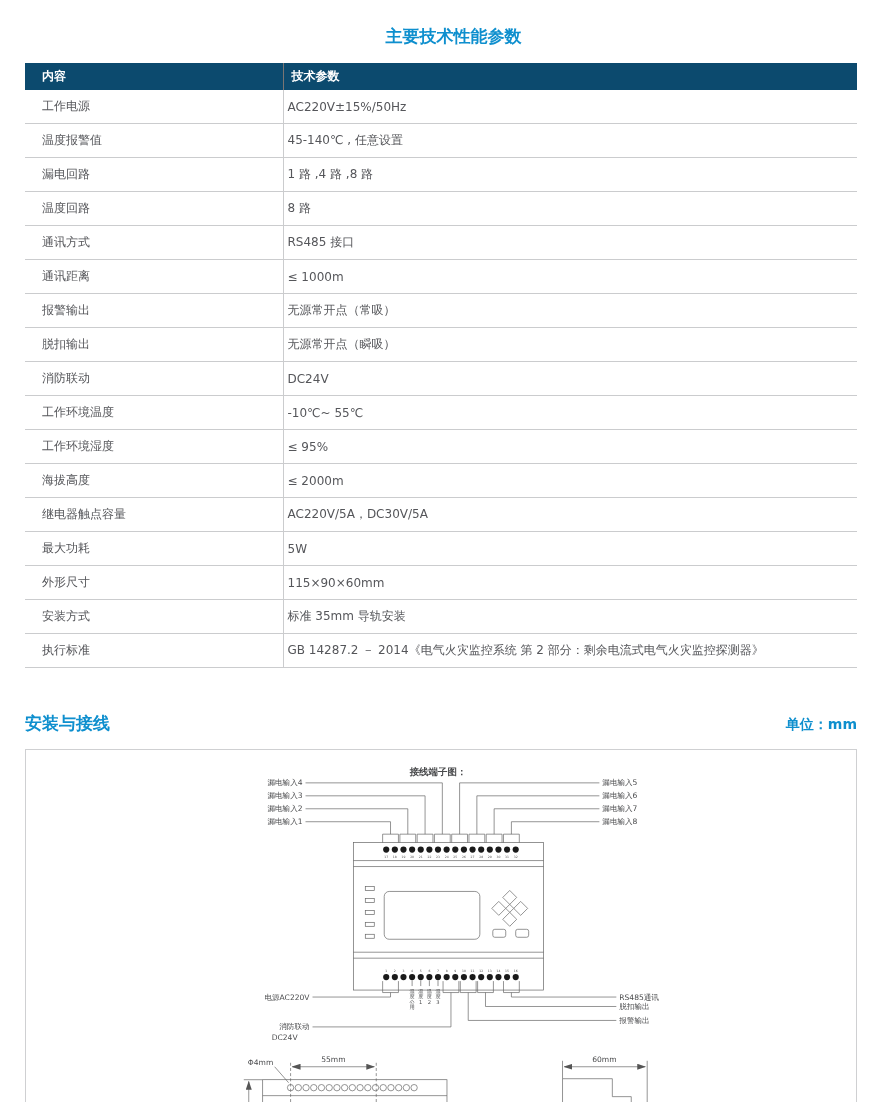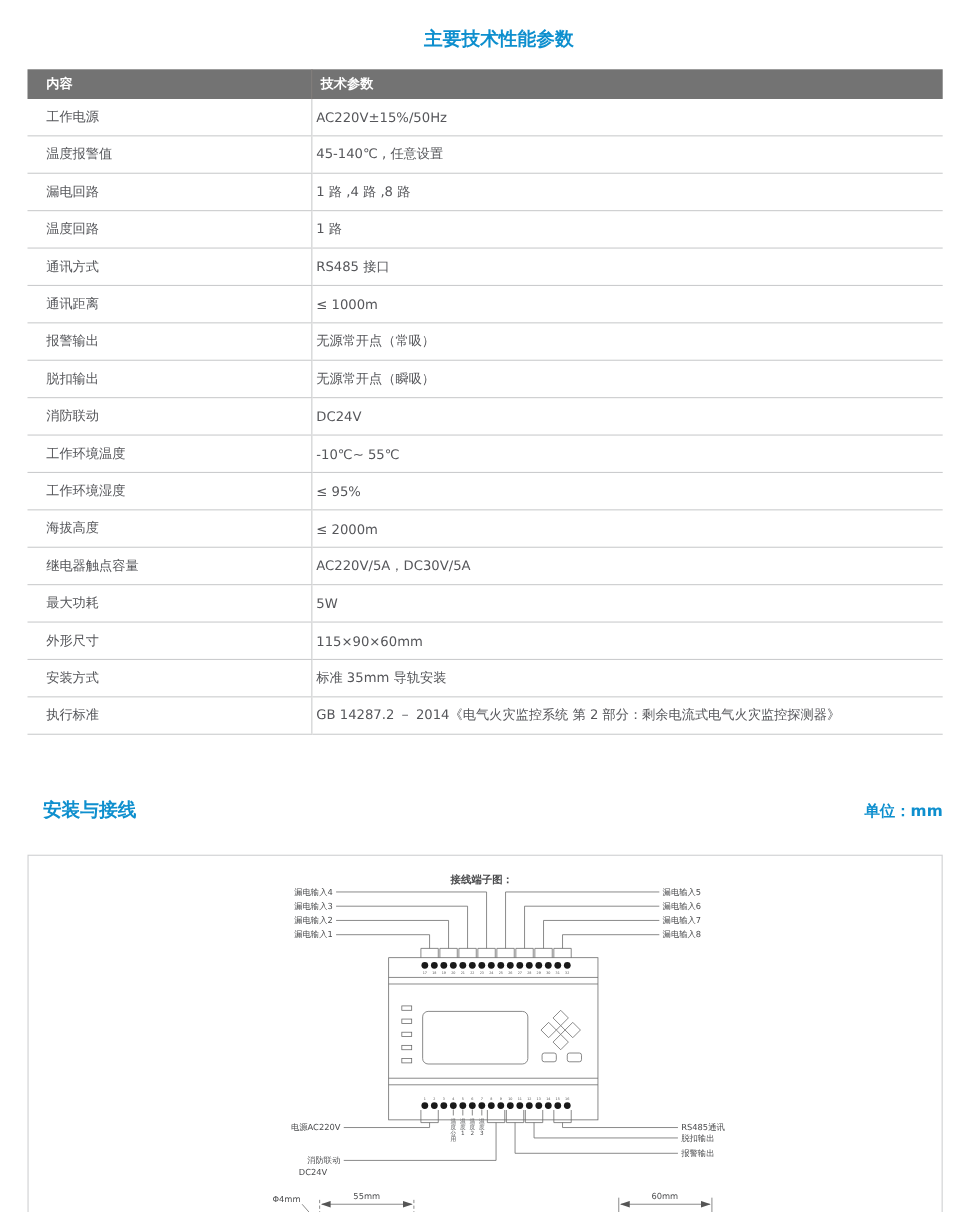--- a/index.html
+++ b/index.html
@@ -2,21 +2,21 @@
 <html><head>
 <meta charset="utf-8">
 <style>
   html,body{margin:0;padding:0;background:#fff;}
   body{width:882px;height:1102px;font-family:"DejaVu Sans","Liberation Sans",sans-serif;
        -webkit-font-smoothing:antialiased;color:#56575a;overflow:hidden;}
   .wrap{padding-top:25px;}
   .sec-title{color:#0e8fce;font-size:17px;font-weight:bold;margin:0 0 0 25px;line-height:23px;text-align:center;}
   
   table.spec{border-collapse:collapse;width:832px;margin:15px 0 0 25px;table-layout:fixed;}
-  table.spec th{background:#737373;color:#fff;font-size:12px;font-weight:bold;text-align:left;
+  table.spec th{background:#0c4a6e;color:#fff;font-size:12px;font-weight:bold;text-align:left;
       height:27px;padding:0 0 0 17px;}
   table.spec th.c2{border-left:1px solid #7a7573;padding-left:8px;}
   table.spec col.c1{width:258px;}
   table.spec td{font-size:12px;color:#55565a;height:33px;border-bottom:1px solid #cbccce;
       padding:0 0 0 17px;white-space:nowrap;overflow:hidden;}
   table.spec td.c2{border-left:1px solid #cbccce;padding-left:4px;}
   
   .sec-row{display:flex;justify-content:space-between;align-items:baseline;margin:44px 25px 0 25px;}
   .unit{color:#0e8fce;font-size:14px;font-weight:bold;}
   
@@ -56,21 +56,21 @@
         <tr>
           <td class="c1">温度报警值</td>
           <td class="c2">45-140℃ , 任意设置</td>
         </tr>
         <tr>
           <td class="c1">漏电回路</td>
           <td class="c2">1 路 ,4 路 ,8 路</td>
         </tr>
         <tr>
           <td class="c1">温度回路</td>
-          <td class="c2">1 路</td>
+          <td class="c2">8 路</td>
         </tr>
         <tr>
           <td class="c1">通讯方式</td>
           <td class="c2">RS485 接口</td>
         </tr>
         <tr>
           <td class="c1">通讯距离</td>
           <td class="c2">≤ 1000m</td>
         </tr>
         <tr>
@@ -114,21 +114,21 @@
           <td class="c2">标准 35mm 导轨安装</td>
         </tr>
         <tr>
           <td class="c1">执行标准</td>
           <td class="c2">GB 14287.2 － 2014《电气火灾监控系统 第 2 部分：剩余电流式电气火灾监控探测器》</td>
         </tr>
       </tbody>
   </table>
 
   <div class="sec-row">
-    <h2 class="sec-title" style="margin:14px">安装与接线</h2>
+    <h2 class="sec-title" style="margin:0">安装与接线</h2>
     <span class="unit">单位：mm</span>
   </div>
 
   <div class="diag-box">
     <svg width="830" height="511" viewBox="0 0 832 513">
       <defs>
         <marker id="arr" orient="auto-start-reverse" markerUnits="userSpaceOnUse" markerWidth="9" markerHeight="6" refX="8" refY="3" viewBox="0 0 9 6">
           <path d="M0,0 L9,3 L0,6 z" fill="#555"></path>
         </marker>
       </defs>

